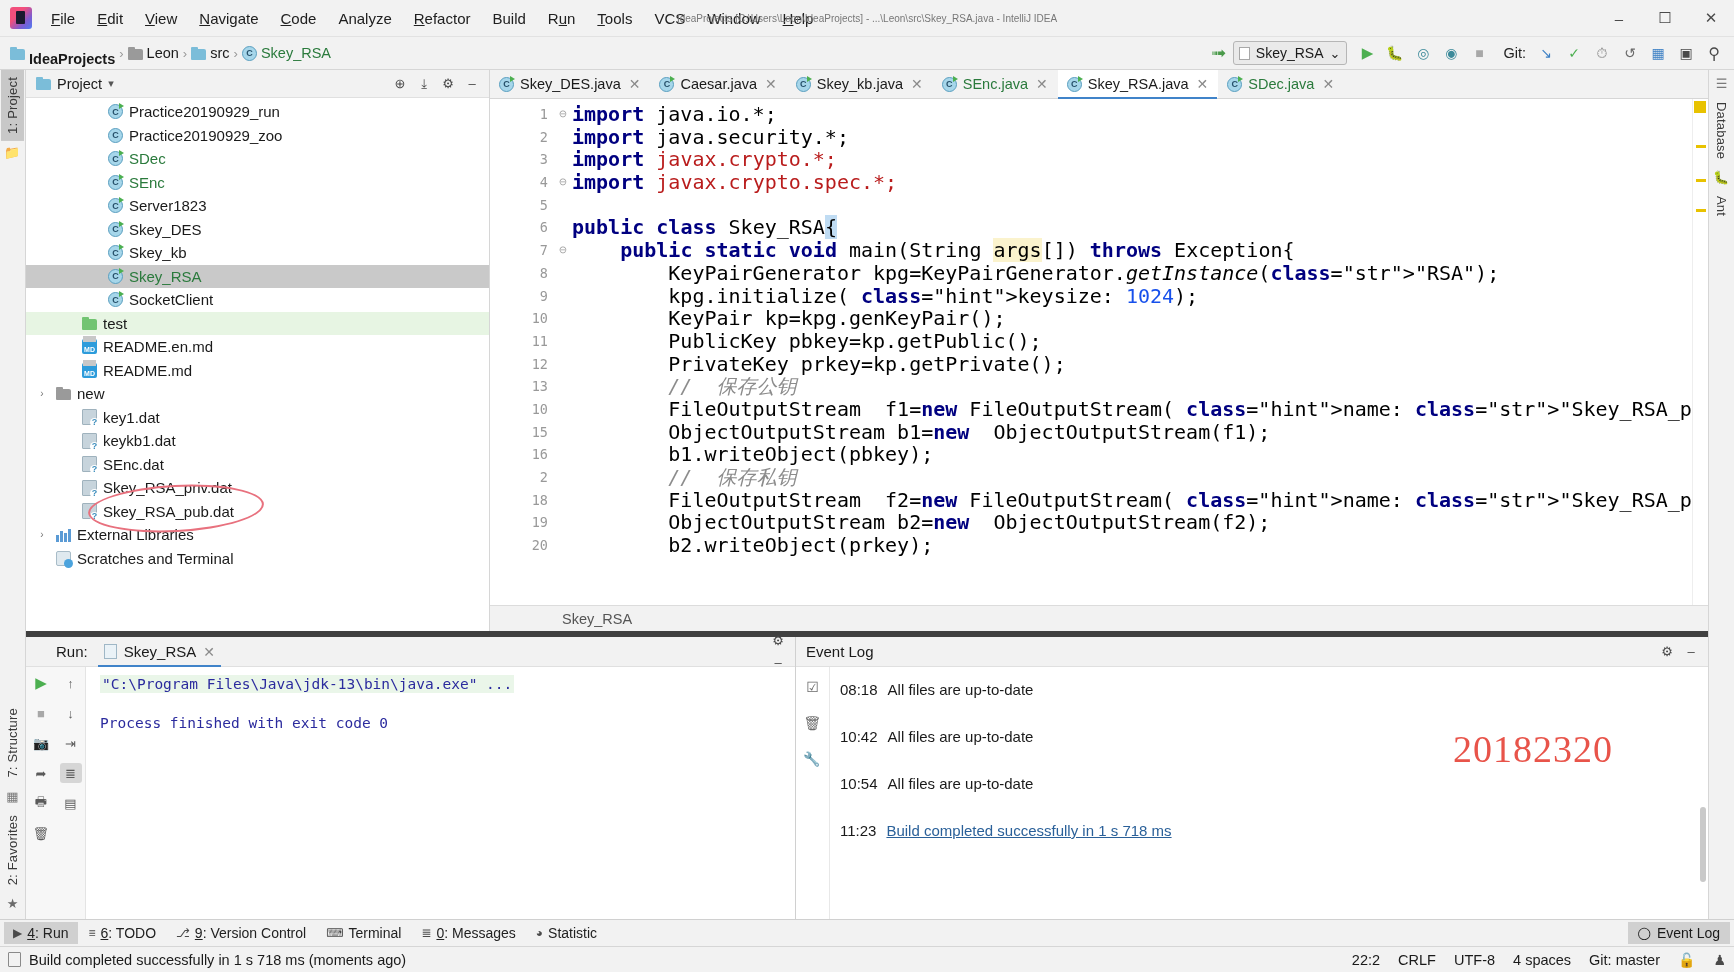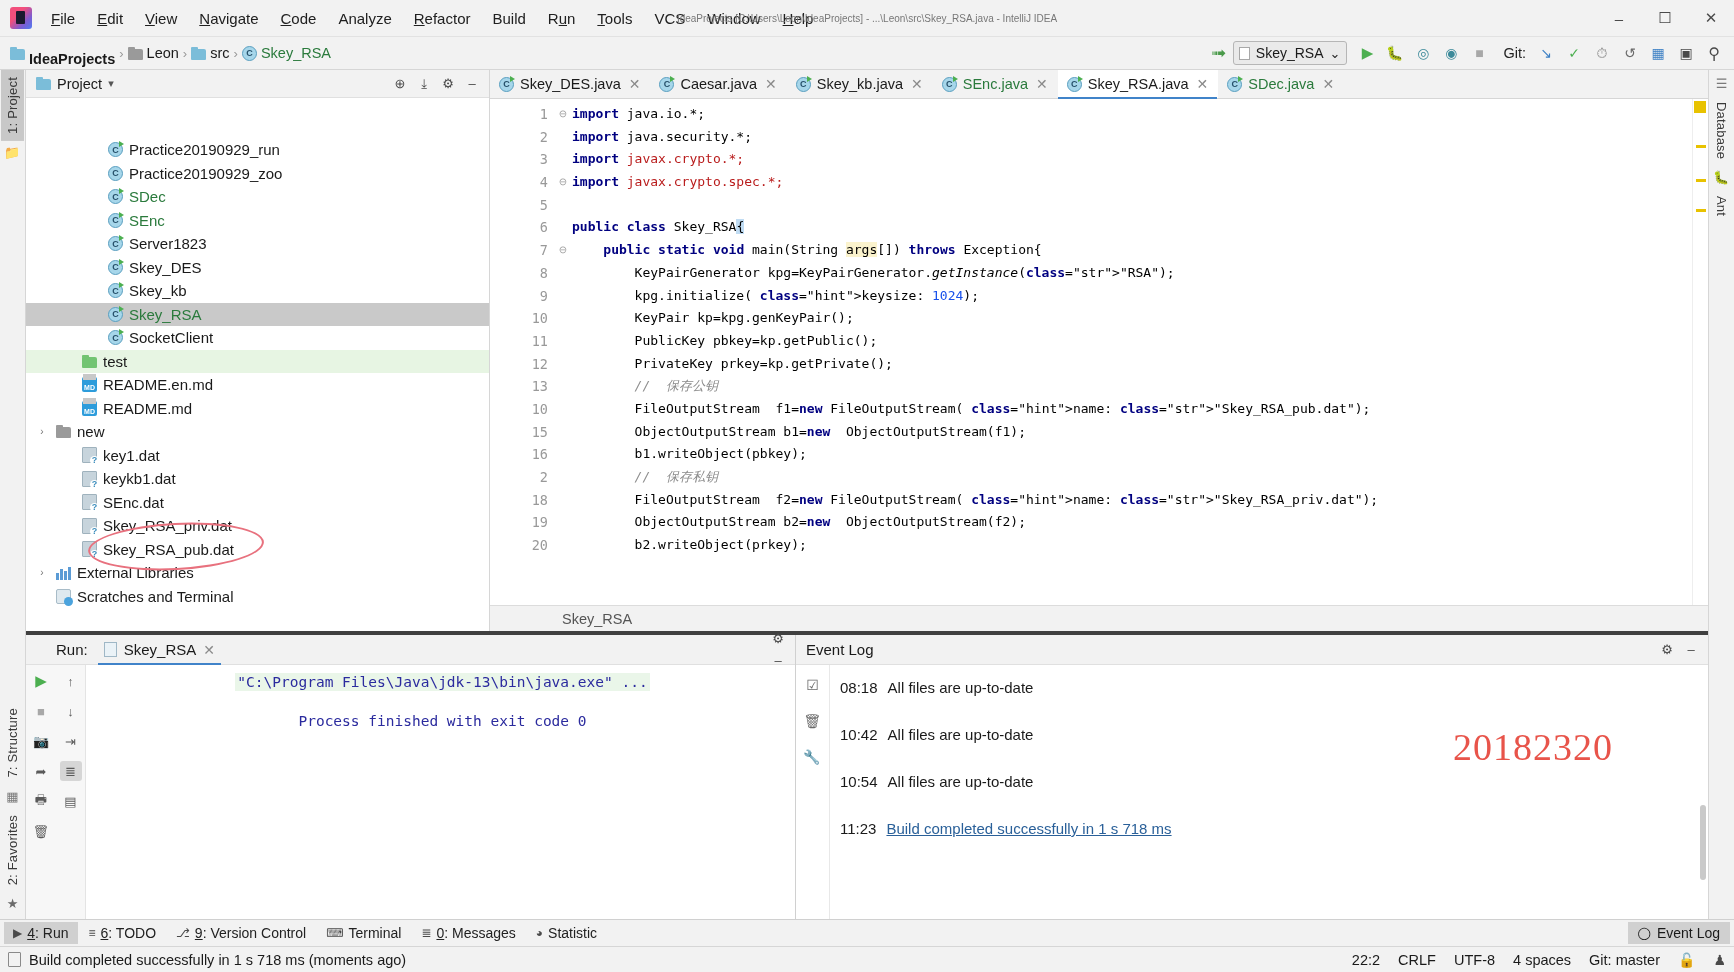--- a/index.html
+++ b/index.html
@@ -118,21 +118,21 @@
   }
   .rail-btn.active { background:#c8c8c8; }
   .rail-btn.rot180 { transform: rotate(180deg); }
   .rail-ico { font-size:13px; color:#7a7a7a; padding:4px 0; }
 
   
   .content { flex:1; display:flex; flex-direction:column; min-width:0; }
   .upper { display:flex; flex:1; min-height:0; }
 
   
-  .project-panel { width: 464px; min-width:464px; display:flex; flex-direction:column; background:#fff; border-right:1px solid #d6d6d6;gap:38px; }
+  .project-panel { width: 464px; min-width:464px; display:flex; flex-direction:column; background:#fff; border-right:1px solid #d6d6d6; }
   .panel-head {
     height: 28px; min-height:28px; display:flex; align-items:center; gap:6px;
     background:#f2f2f2; border-bottom:1px solid #e0e0e0; padding: 0 6px;
   }
   .panel-head .title { font-size:14.5px; }
   .panel-head .hd-icons { margin-left:auto; display:flex; align-items:center; gap:2px; }
   .hd-ico { width:22px; height:22px; display:flex; align-items:center; justify-content:center; color:#4a4a4a; font-size:13px; }
   .tree { flex:1; overflow:hidden; position:relative; background:#fff; padding-top:2px; }
   .tnode {
     display:flex; align-items:center; gap:6px; height:23.5px; padding-left:0px;
@@ -187,21 +187,21 @@
   .gutter {
     width: 64px; min-width:64px; background:#fff; color:#999;
     font-family:"DejaVu Sans Mono", monospace; font-size:13.5px; text-align:right;
     padding-top:4px; position:relative;
   }
   .gut-row { height:22.7px; line-height:22.7px; padding-right:6px; position:relative; }
   .gut-run { position:absolute; right:-16px; top:5px; color:#4caf50; font-size:11px; }
   .fold-col { width:18px; min-width:18px; padding-top:4px; background:#fff; position:relative;}
   .fold-row{height:22.7px; line-height:22.7px; text-align:center; color:#a0a0a0; font-size:10px;}
   .code-lines {
-    flex:1; padding-top:4px; font-family:"DejaVu Sans Mono", monospace; font-size:13px;
+    flex:1; padding-top:4px; font-family:"DejaVu Sans Mono", monospace; font-size:20px;
     color:#000; overflow:hidden; position:relative; white-space:pre;
   }
   .cl { height:22.7px; line-height:22.7px; }
   .kw { color:#000080; font-weight:bold; }
   .num { color:#1750eb; }
   .cmt { color:#8c8c8c; font-style:italic; }
   .ital { font-style:italic; }
   .hl-args { background:#fbf3cd; }
   .hl-brace { background:#c0dcf3; }
   .gray-imp { color:#b91c1c; }
@@ -215,21 +215,21 @@
     display:flex; align-items:center; padding-left:72px; font-size:14.5px; color:#555;
   }
 
   
   .rail-right {
     width: 26px; min-width:26px; background:#f2f2f2; border-left:1px solid #d6d6d6;
     display:flex; flex-direction:column; align-items:center;
   }
 
   
-  .bottom { height: 288px; min-height:288px; display:flex; border-top:4px solid #404040; background:#84cc16;text-align:center; }
+  .bottom { height: 288px; min-height:288px; display:flex; border-top:6px solid #404040; background:#84cc16; }
   .run-panel { width: 770px; min-width:770px; display:flex; flex-direction:column; border-right:1px solid #d0d0d0; background:#fff;}
   .run-head {
     height:30px; min-height:30px; display:flex; align-items:center; gap:10px;
     background:#f2f2f2; border-bottom:1px solid #e0e0e0; padding-left:30px;
   }
   .run-head .rl { font-size:15px; }
   .run-tab {
     display:flex; align-items:center; gap:7px; font-size:15px; position:relative; padding:0 6px; height:30px;
   }
   .run-tab:after{content:"";position:absolute;left:0;right:0;bottom:0;height:2px;background:#4083c9;}

